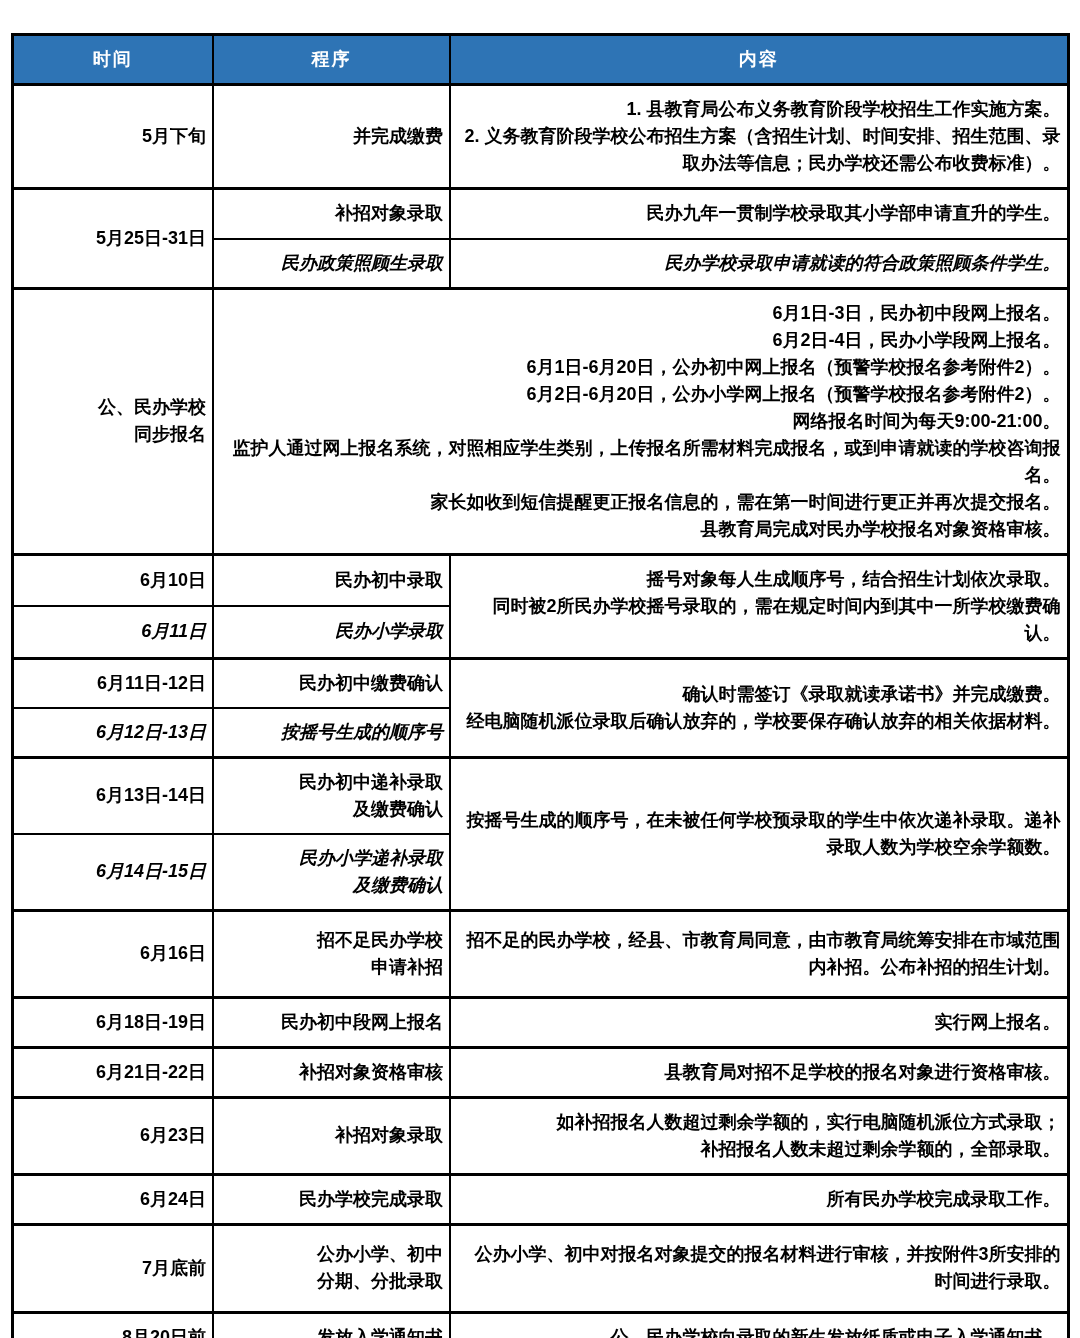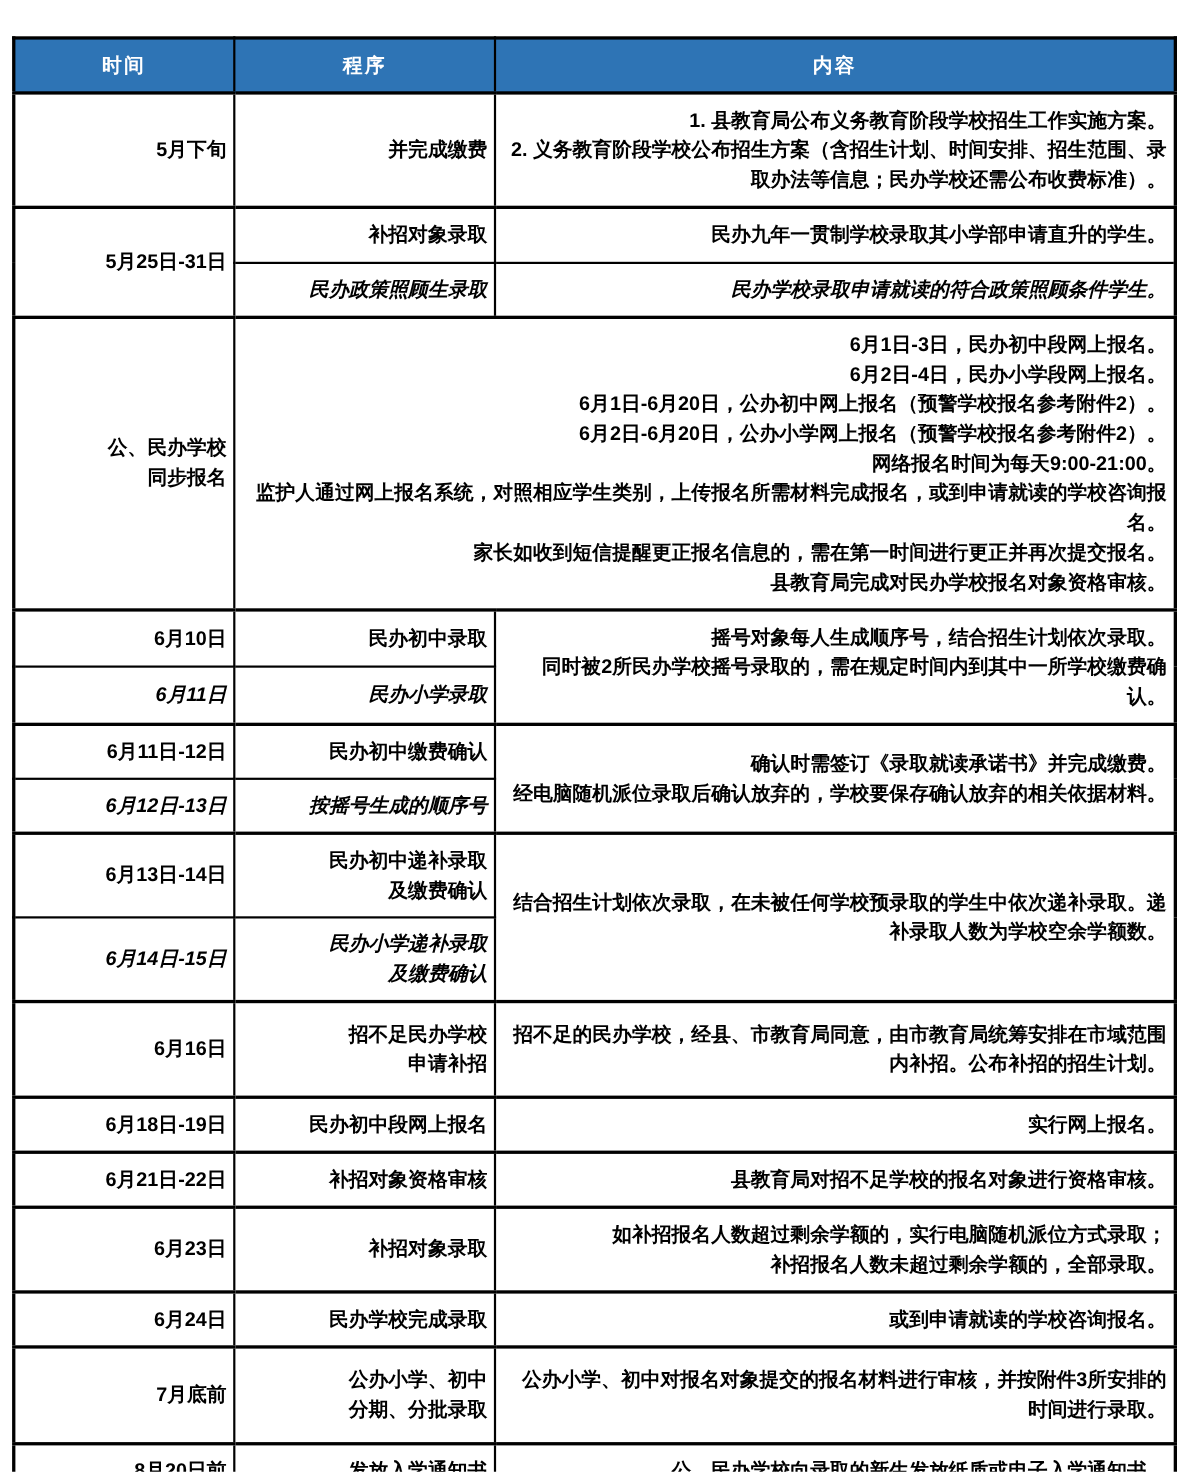--- a/index.html
+++ b/index.html
@@ -128,21 +128,21 @@
 经电脑随机派位录取后确认放弃的，学校要保存确认放弃的相关依据材料。</td>
       </tr>
       <tr class="sub" style="height:44px">
         <td class="time">6月12日-13日</td>
         <td class="proc">按摇号生成的顺序号</td>
       </tr>
       <tr class="grp" style="height:64px">
         <td class="time">6月13日-14日</td>
         <td class="proc">民办初中递补录取
 及缴费确认</td>
-        <td class="content" rowspan="2">结合招生计划依次录取，在未被任何学校预录取的学生中依次递补录取。递补录取人数为学校空余学额数。</td>
+        <td class="content" rowspan="2">按摇号生成的顺序号，在未被任何学校预录取的学生中依次递补录取。递补录取人数为学校空余学额数。</td>
       </tr>
       <tr class="sub" style="height:70px">
         <td class="time">6月14日-15日</td>
         <td class="proc">民办小学递补录取
 及缴费确认</td>
       </tr>
       <tr class="grp" style="height:87px">
         <td class="time">6月16日</td>
         <td class="proc">招不足民办学校
 申请补招</td>
@@ -160,21 +160,21 @@
       </tr>
       <tr class="grp" style="height:52px">
         <td class="time">6月23日</td>
         <td class="proc">补招对象录取</td>
         <td class="content">如补招报名人数超过剩余学额的，实行电脑随机派位方式录取；
 补招报名人数未超过剩余学额的，全部录取。</td>
       </tr>
       <tr class="grp" style="height:42px">
         <td class="time">6月24日</td>
         <td class="proc">民办学校完成录取</td>
-        <td class="content">或到申请就读的学校咨询报名。</td>
+        <td class="content">所有民办学校完成录取工作。</td>
       </tr>
       <tr class="grp" style="height:88px">
         <td class="time">7月底前</td>
         <td class="proc">公办小学、初中
 分期、分批录取</td>
         <td class="content">公办小学、初中对报名对象提交的报名材料进行审核，并按附件3所安排的时间进行录取。</td>
       </tr>
       <tr class="grp" style="height:42px">
         <td class="time">8月20日前</td>
         <td class="proc">发放入学通知书</td>

